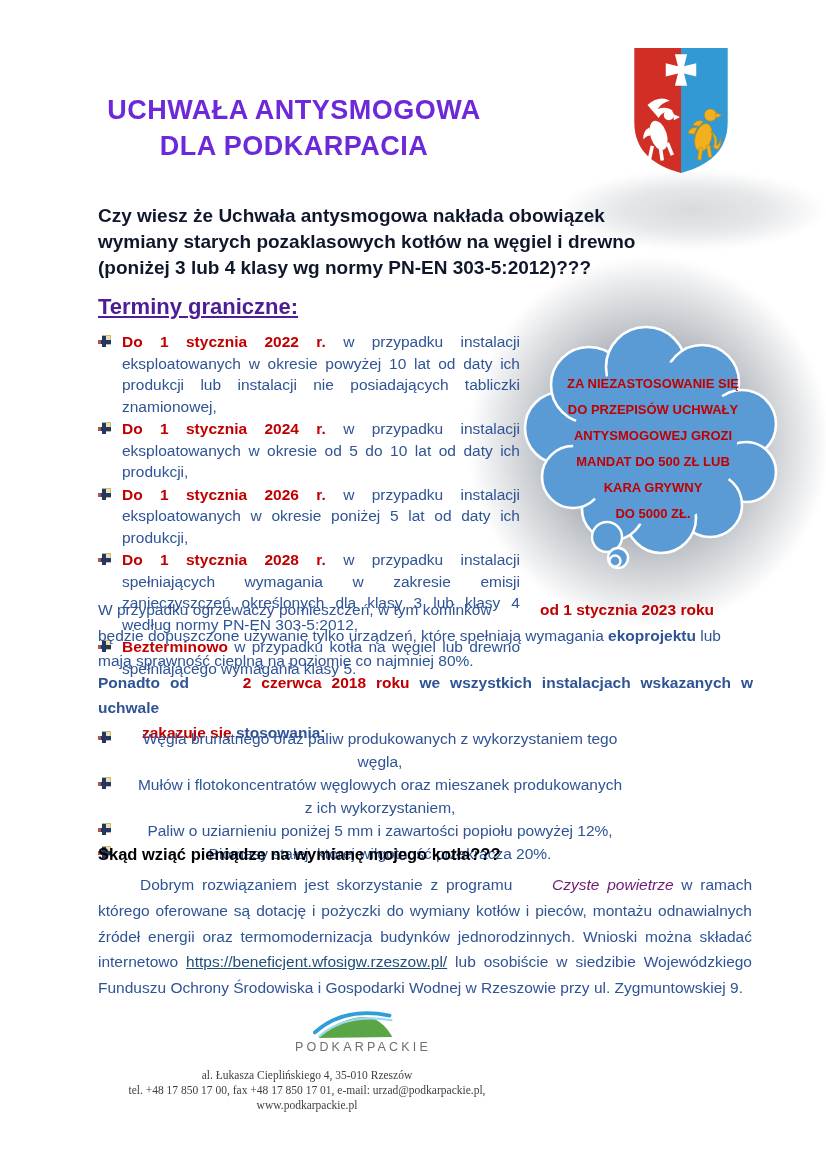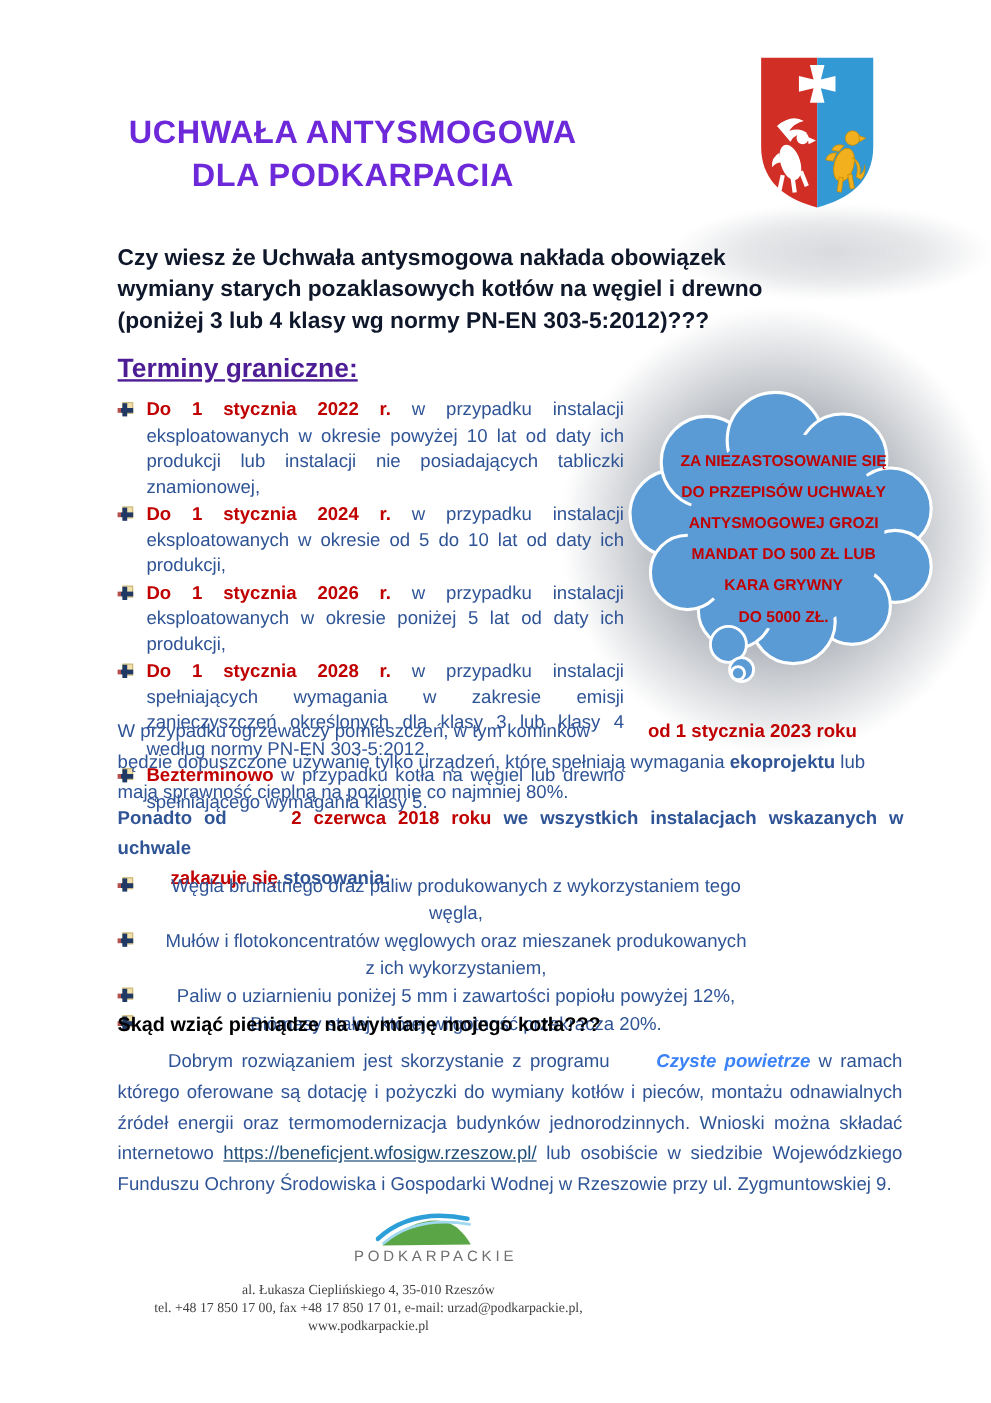--- a/index.html
+++ b/index.html
@@ -84,21 +84,21 @@
   .para-ban{position:absolute;left:98px;top:670px;width:655px;font-weight:bold;line-height:25px;}
   .para-ban .jline{text-align:justify;text-align-last:justify;}
   .money-heading{
     position:absolute;left:98px;top:845px;
     color:#000000;font-size:16.5px;font-weight:bold;
   }
   .para-program{
     position:absolute;left:98px;top:872px;width:654px;
     text-align:justify;text-indent:42px;line-height:25.8px;
   }
-  .program-name{color:#3b82f6;font-weight:bold;font-style:italic;margin-left:32px;}
+  .program-name{color:#701a75;font-weight:normal;font-style:italic;margin-left:32px;}
   .doc-link{color:#1F4E79;text-decoration:underline;cursor:pointer;}
 
   
   .logo{position:absolute;left:313px;top:1007px;width:84px;height:34px;}
   .logo-label{
     position:absolute;left:288px;top:1040px;width:150px;
     text-align:center;color:#6f6f6f;
     font-size:12.5px;letter-spacing:3.2px;
   }
   .footer{

